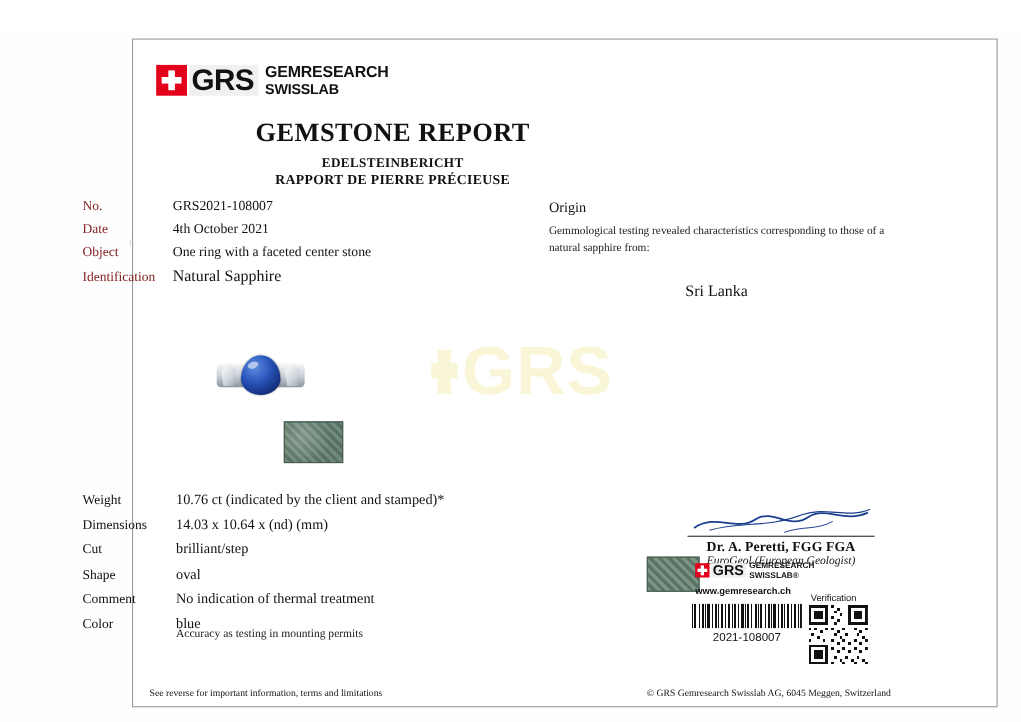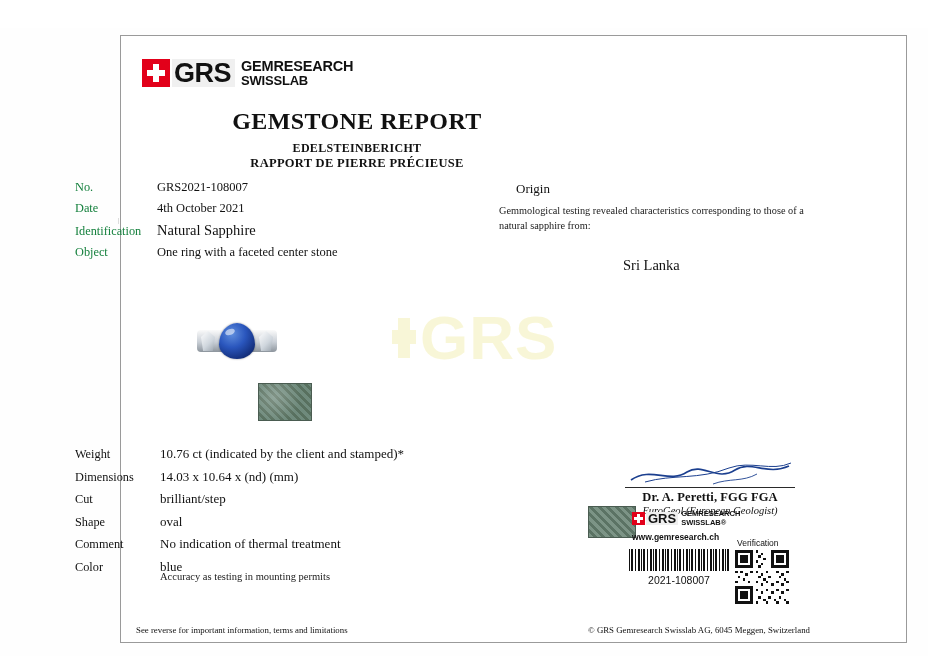--- a/index.html
+++ b/index.html
@@ -137,37 +137,37 @@
     font-size: 12.5px;
   }
   .fields-top .row {
     display: flex;
     align-items: baseline;
     margin-bottom: 6px;
   }
   .fields-top .lbl {
     width: 82px;
     flex: 0 0 82px;
-    color: #15803d;
+    color: #7f1d1d;
     font-size: 12.3px;
   }
   .fields-top .val {
     font-size: 12.5px;
   }
   .fields-top .row.ident .val {
     font-size: 14.5px;
   }
   .fields-top .row.ident {
     margin-top: 4px;
   }
 
   
   .origin-title {
     position: absolute;
-    left: 516px;
+    left: 499px;
     top: 153px;
     font-size: 13px;
     text-align: right;
   }
   .origin-note {
     position: absolute;
     left: 499px;
     top: 176px;
     width: 312px;
     font-size: 10.3px;
@@ -457,27 +457,27 @@
 
   <div class="fields-top">
     <div class="row">
       <div class="lbl">No.</div>
       <div class="val">GRS2021-108007</div>
     </div>
     <div class="row">
       <div class="lbl">Date</div>
       <div class="val">4th October 2021</div>
     </div>
+    <div class="row">
+      <div class="lbl">Object</div>
+      <div class="val">One ring with a faceted center stone</div>
+    </div>
     <div class="row ident">
       <div class="lbl">Identification</div>
       <div class="val">Natural Sapphire</div>
-    </div>
-    <div class="row">
-      <div class="lbl">Object</div>
-      <div class="val">One ring with a faceted center stone</div>
     </div>
   </div>
 
   <div class="origin-title">Origin</div>
   <div class="origin-note">Gemmological testing revealed characteristics corresponding to those of a natural sapphire from:</div>
   <div class="origin-value">Sri Lanka</div>
 
   <div class="watermark">
     <div class="wm-cross"></div>
     <div class="wm-text">GRS</div>

